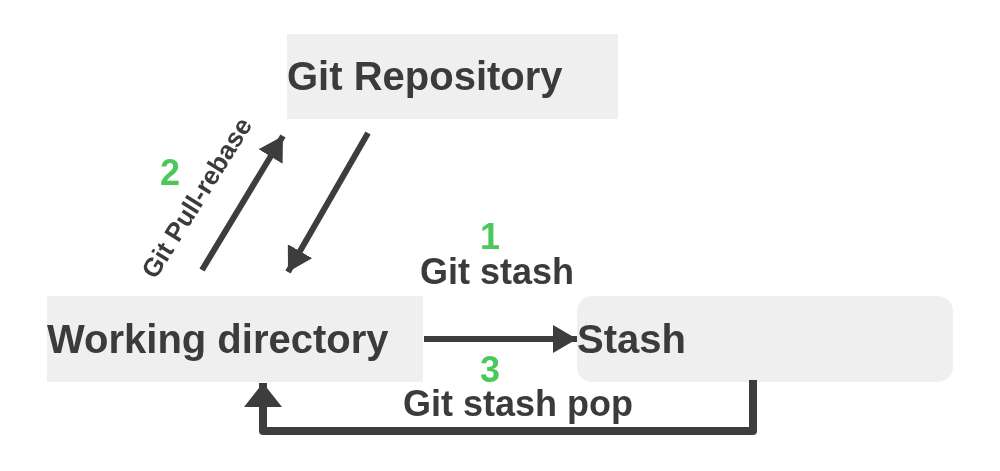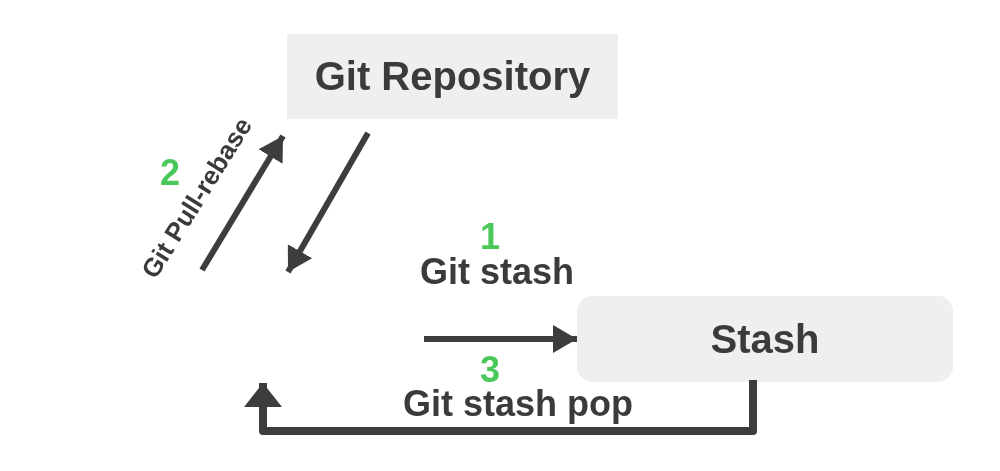--- a/index.html
+++ b/index.html
@@ -7,21 +7,21 @@
     position:relative;
     width:1000px;height:471px;
     background:#ffffff;
     overflow:hidden;
     font-family:"Liberation Sans", sans-serif;
   }
   .node{
     position:absolute;
     background:#efefef;
     color:#3b3b3b;
-    display:flex;align-items:center;justify-content:center;
+    display:flex;align-items:center;justify-content:flex-start;
     font-weight:bold;font-size:40px;
     letter-spacing:0px;
   }
   .node-repo{left:287px;top:34px;width:331px;height:85px;}
   .node-working{left:47px;top:296px;width:376px;height:86px;}
   .node-stash{left:577px;top:296px;width:376px;height:86px;border-radius:15px;}
   .arrows{position:absolute;left:0;top:0;width:1000px;height:471px;}
   .lbl{
     position:absolute;
     transform:translate(-50%,-50%);
@@ -43,20 +43,23 @@
   }
 </style>
 </head>
 <body>
 
 <div class="canvas">
 
   <div class="node node-repo">
     <span>Git Repository</span>
   </div>
+  <div class="node node-working">
+    <span>Working directory</span>
+  </div>
   <div class="node node-stash">
     <span>Stash</span>
   </div>
 
   <svg class="arrows" width="1000" height="471" viewBox="0 0 1000 471" xmlns="http://www.w3.org/2000/svg">
     <defs>
       <marker id="head6" markerUnits="userSpaceOnUse" markerWidth="24" markerHeight="28" refX="24" refY="14" orient="auto">
         <path d="M0,0 L24,14 L0,28 z" fill="#3d3d3d"></path>
       </marker>
       <marker id="head8" markerUnits="userSpaceOnUse" markerWidth="24" markerHeight="38" refX="24" refY="19" orient="auto">

